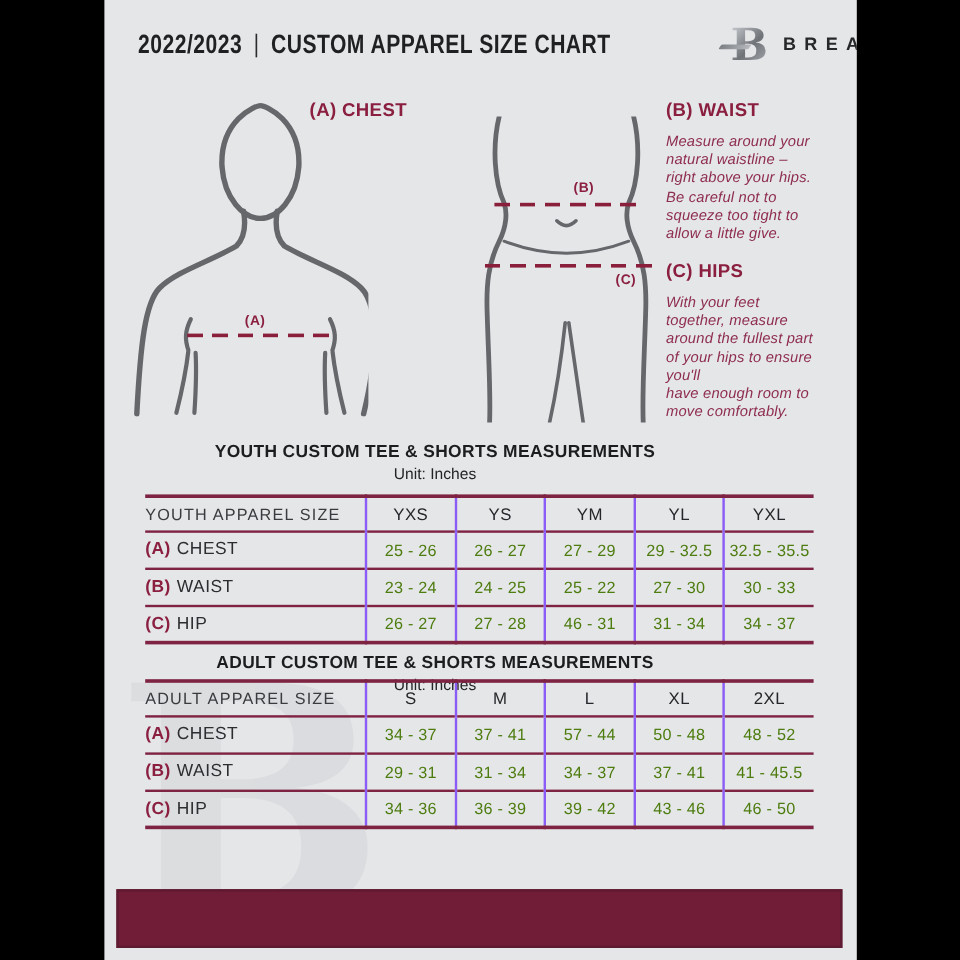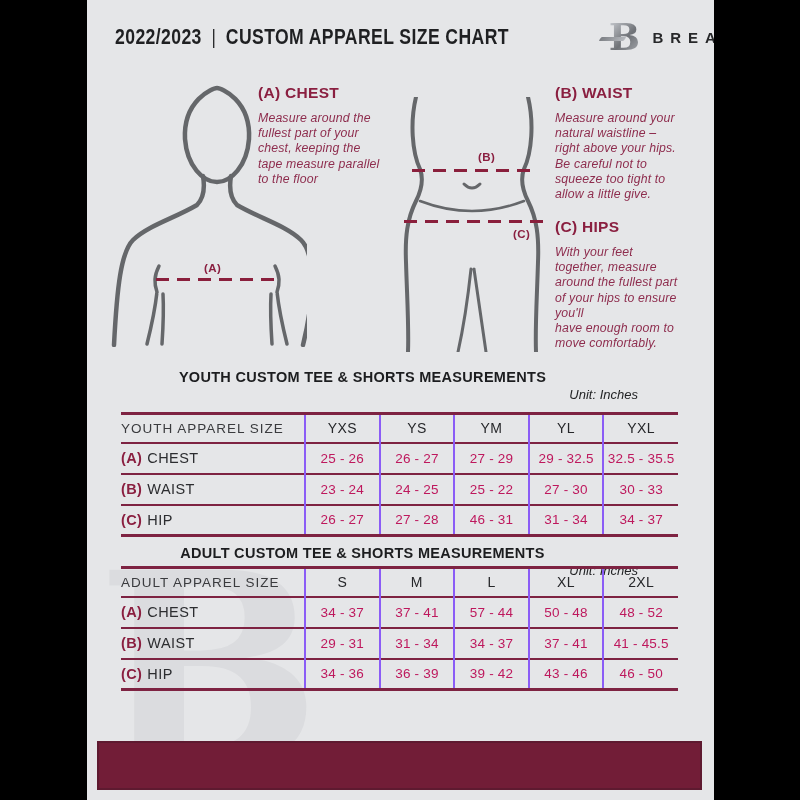--- a/index.html
+++ b/index.html
@@ -77,21 +77,21 @@
     line-height:1.24;white-space:pre-line;letter-spacing:.15px;
   }
   
   .section-title-block{position:absolute;left:0;width:551px;text-align:center;}
   .stb-youth{top:369px;}
   .stb-adult{top:545px;}
   .section-title{
     margin:0;font-size:14.5px;font-weight:700;color:#1c1d1f;letter-spacing:.3px;
   }
   .section-subtitle{
-    margin:2px 0 0 0;font-size:13px;font-style:italic;font-weight:500;color:#232426;text-align:right;
+    margin:2px 0 0 0;font-size:13px;font-weight:500;color:#232426;
   }
   
   .size-table{
     position:absolute;left:34px;width:557px;border-collapse:collapse;table-layout:fixed;
     border-top:3px solid #7e2342;border-bottom:3px solid #7e2342;
   }
   .tbl-youth{top:412px;}
   .tbl-adult{top:566px;}
   .size-table col.c-label{width:184px;}
   .size-table tr{height:31px;}
@@ -106,21 +106,21 @@
     text-align:left;padding-left:14px;font-size:13.5px;color:#3a3b3e;letter-spacing:1px;
   }
   .size-header{
     text-align:center;font-size:14px;font-weight:700;color:#26272a;letter-spacing:.4px;
   }
   .row-label{
     text-align:left;padding-left:14px;font-size:14.5px;color:#2c2d30;letter-spacing:.4px;
   }
   .row-label .prefix{font-weight:700;color:#8a1f40;margin-right:5px;}
   .val{
-    text-align:center;font-size:13.5px;color:#be185d;letter-spacing:.2px;margin-top:40px;
+    text-align:center;font-size:13.5px;color:#4d7c0f;letter-spacing:.2px;margin-top:40px;
   }
   
   .footer-bar{
     position:absolute;left:10px;top:741px;width:605px;height:49px;z-index:3;
     background:#721d37;border:2px solid #5e1a30;box-sizing:border-box;
   }
   svg .sketch{fill:none;stroke:#65676a;stroke-linecap:round;stroke-linejoin:round;}
 </style>
 </head>
 <body>
@@ -164,25 +164,20 @@
 
     <div class="dash dash-a"></div>
     <span class="diag-label lbl-a">(A)</span>
     <div class="dash dash-b"></div>
     <span class="diag-label lbl-b">(B)</span>
     <div class="dash dash-c"></div>
     <span class="diag-label lbl-c">(C)</span>
 
     <div class="inst inst-chest">
       <h3>(A) CHEST</h3>
-      <p>Measure around the
-fullest part of your
-chest, keeping the
-tape measure parallel
-to the floor</p>
     </div>
     <div class="inst inst-waist">
       <h3>(B) WAIST</h3>
       <p>Measure around your
 natural waistline –
 right above your hips.
 Be careful not to
 squeeze too tight to
 allow a little give.</p>
     </div>

